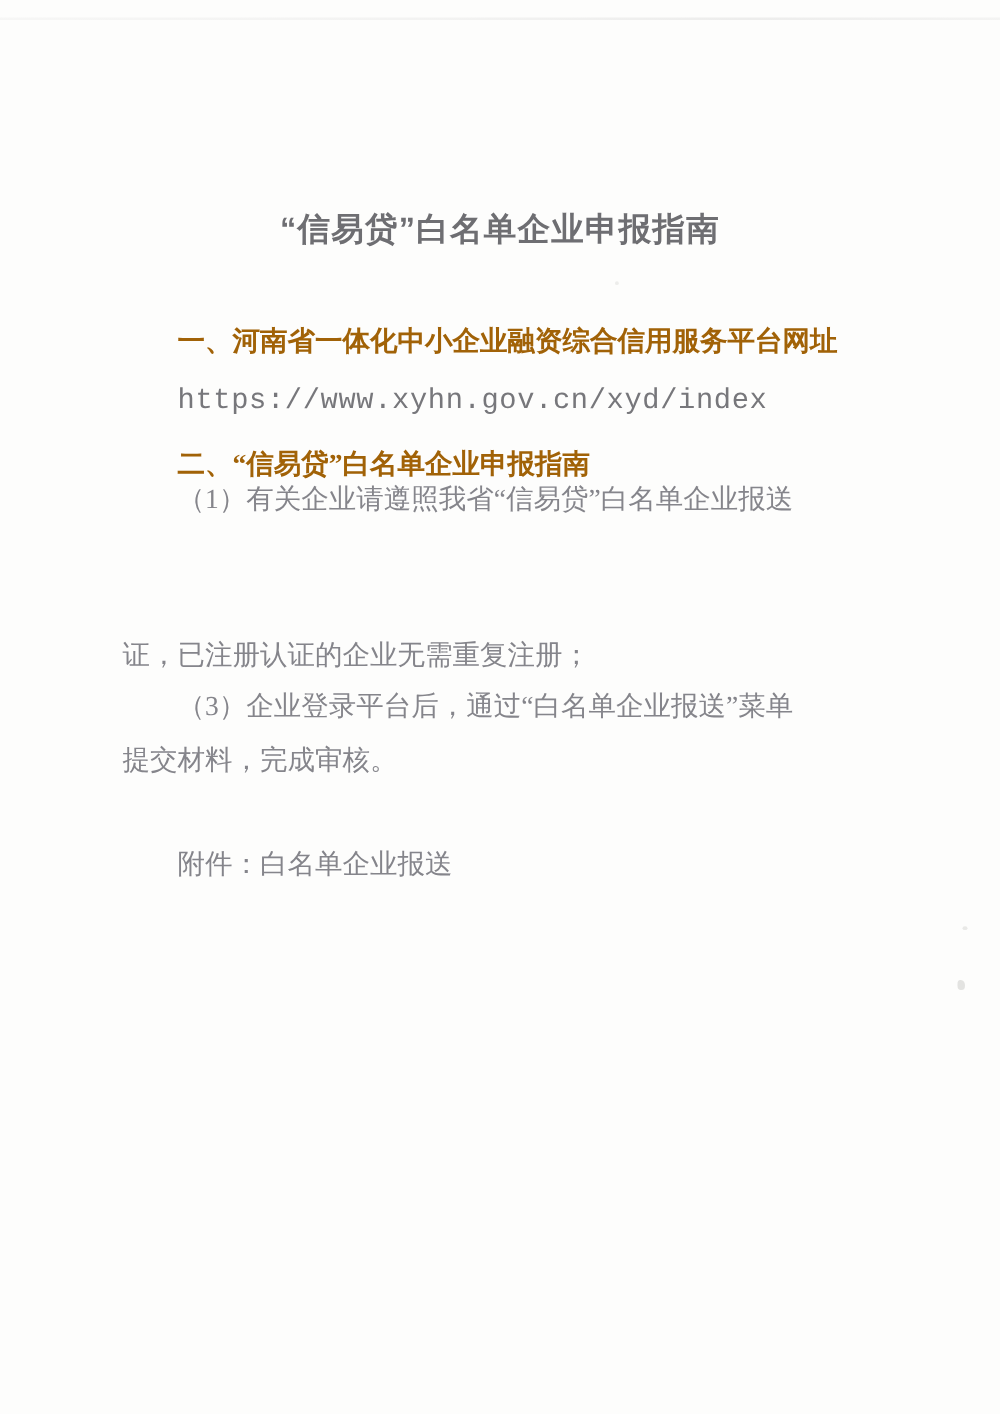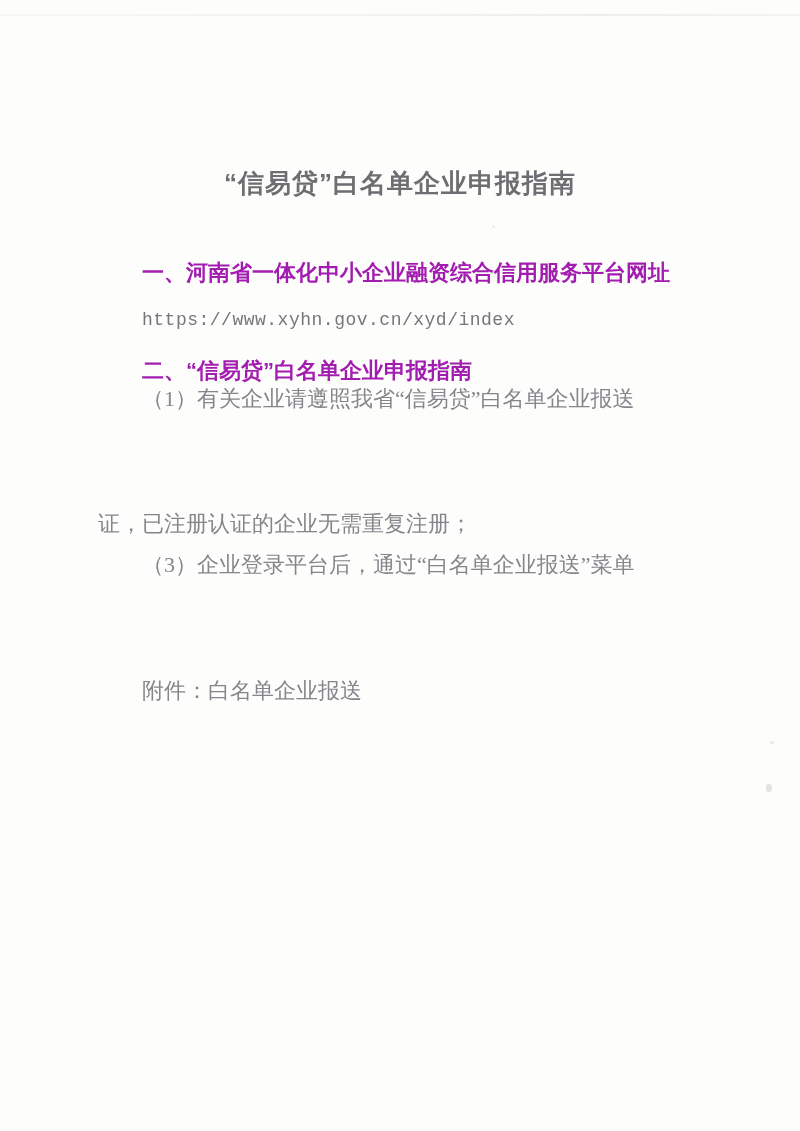--- a/index.html
+++ b/index.html
@@ -46,28 +46,28 @@
     position: absolute;
     left: 98px;
     width: 580px;
     font-size: 22px;
     line-height: 30px;
     color: #85858b;
     white-space: nowrap;
   }
   .ind { padding-left: 44px; }
   .heading {
-    font-family: Liberation Sans, sans-serif;
+    font-family: Liberation Serif, serif;
     font-weight: 700;
-    color: #a21caf;
+    color: #a16207;
     letter-spacing: 0px;
   }
   .url {
     font-family: "Liberation Mono", monospace;
-    font-size: 18px;
+    font-size: 23px;
     letter-spacing: 0.5px;
     color: #77777b;
     padding-top: 3px;
   }
   .sp { letter-spacing: 2px; }
   .l1  { top: 258px; }
   .l2  { top: 302px; }
   .l3  { top: 356px; }
   .l4  { top: 384px; }
   .l5  { top: 426px; }
@@ -93,18 +93,19 @@
   <div class="top-rule"></div>
 
   <h1 class="title">“信易贷”白名单企业申报指南</h1>
 
   <div class="line heading ind l1">一、河南省一体化中小企业融资综合信用服务平台网址</div>
   <div class="line url ind l2">https://www.xyhn.gov.cn/xyd/index</div>
   <div class="line heading ind l3">二、“信易贷”白名单企业申报指南</div>
   <div class="line ind l4">（1）有关企业请遵照我省“信易贷”白名单企业报送</div>
   <div class="line l7">证，已注册认证的企业无需重复注册；</div>
   <div class="line ind l8">（3）企业登录平台后，通过“白名单企业报送”菜单</div>
+  <div class="line l9">提交材料，完成审核。</div>
   <div class="line ind l10">附件：白名单企业报送</div>
 
   <div class="speck s1"></div>
   <div class="speck s2"></div>
   <div class="speck s3"></div>
 </div>
 
 </body></html>

